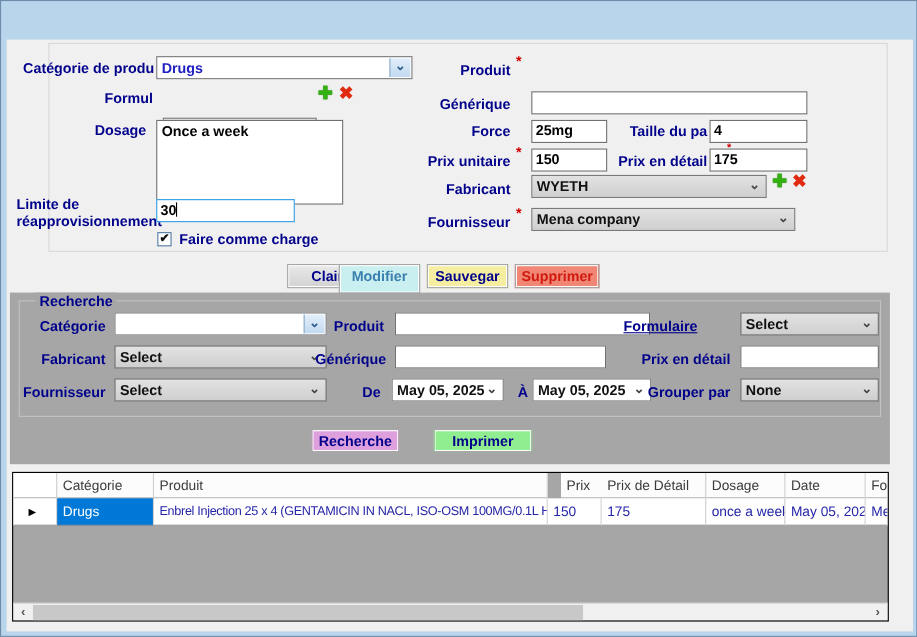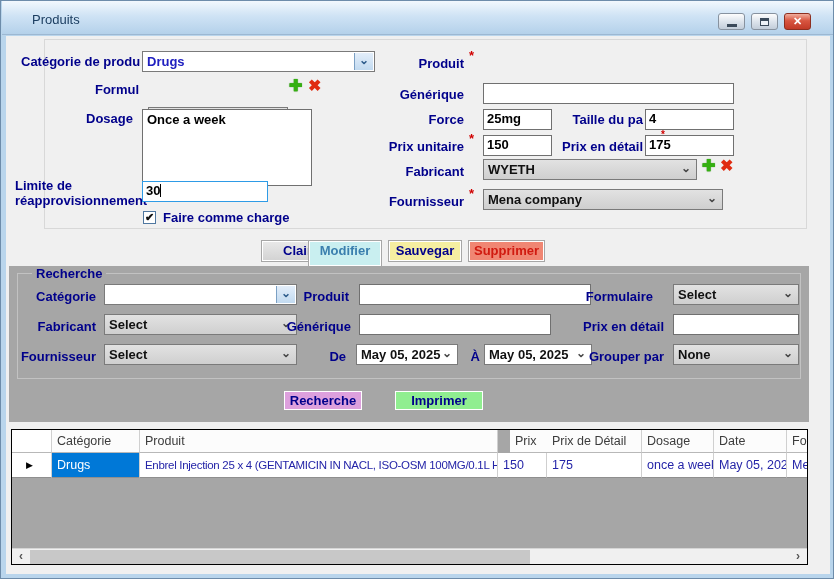--- a/index.html
+++ b/index.html
@@ -93,34 +93,20 @@
              background:#f0f0f0; border-top:1px solid #d5d5d5; }
   .sarrow { position:absolute; top:1px; width:14px; height:14px; text-align:center;
             font-size:12px; font-weight:bold; color:#555; line-height:13px; }
   .sthumb { position:absolute; left:18px; top:1px; width:500px; height:14px; background:#c8c8c8; }
 </style>
 </head>
 <body>
 
 <div class="window">
 
-  <div class="titlebar">
-    <span class="title-text">Produits</span>
-    <div class="winbtns">
-      <div class="wbtn gray">
-          <div class="glyph-min"></div>
-        </div>
-      <div class="wbtn gray">
-          <div class="glyph-max"></div>
-        </div>
-      <div class="wbtn red">
-          <span class="glyph-close">✕</span>
-        </div>
-    </div>
-  </div>
 
   <div class="client"></div>
 
   <div class="top-panel"></div>
 
   <div class="lbl" style="left:20px;width:118px;top:53px;">Catégorie de produ</div>
   <div class="combo white bluetext" style="left:141px;top:50px;width:233px;height:21px;">
     <span>Drugs</span>
     <span class="arrow-btn">
         <span class="chev">⌄</span>
@@ -195,21 +181,21 @@
 
   <div class="lbl" style="left:10px;width:85px;top:288px;">Catégorie</div>
   <div class="combo white" style="left:103px;top:283px;width:193px;height:21px;">
     <span></span>
     <span class="arrow-btn">
         <span class="chev">⌄</span>
       </span>
   </div>
   <div class="lbl" style="left:270px;width:78px;top:288px;">Produit</div>
   <div class="tbox" style="left:358px;top:283px;width:232px;height:21px;font-weight:normal;"></div>
-  <div class="lbl" style="left:564px;width:88px;top:288px;">Formulaire</div>
+  <div class="lbl" style="left:545px;width:88px;top:288px;text-decoration:underline;">Formulaire</div>
   <div class="combo gray" style="left:672px;top:283px;width:126px;height:21px;">
     <span>Select</span>
     <span class="chev">⌄</span>
   </div>
 
   <div class="lbl" style="left:10px;width:85px;top:318px;">Fabricant</div>
   <div class="combo gray" style="left:103px;top:313px;width:193px;height:21px;">
     <span>Select</span>
     <span class="chev">⌄</span>
   </div>

